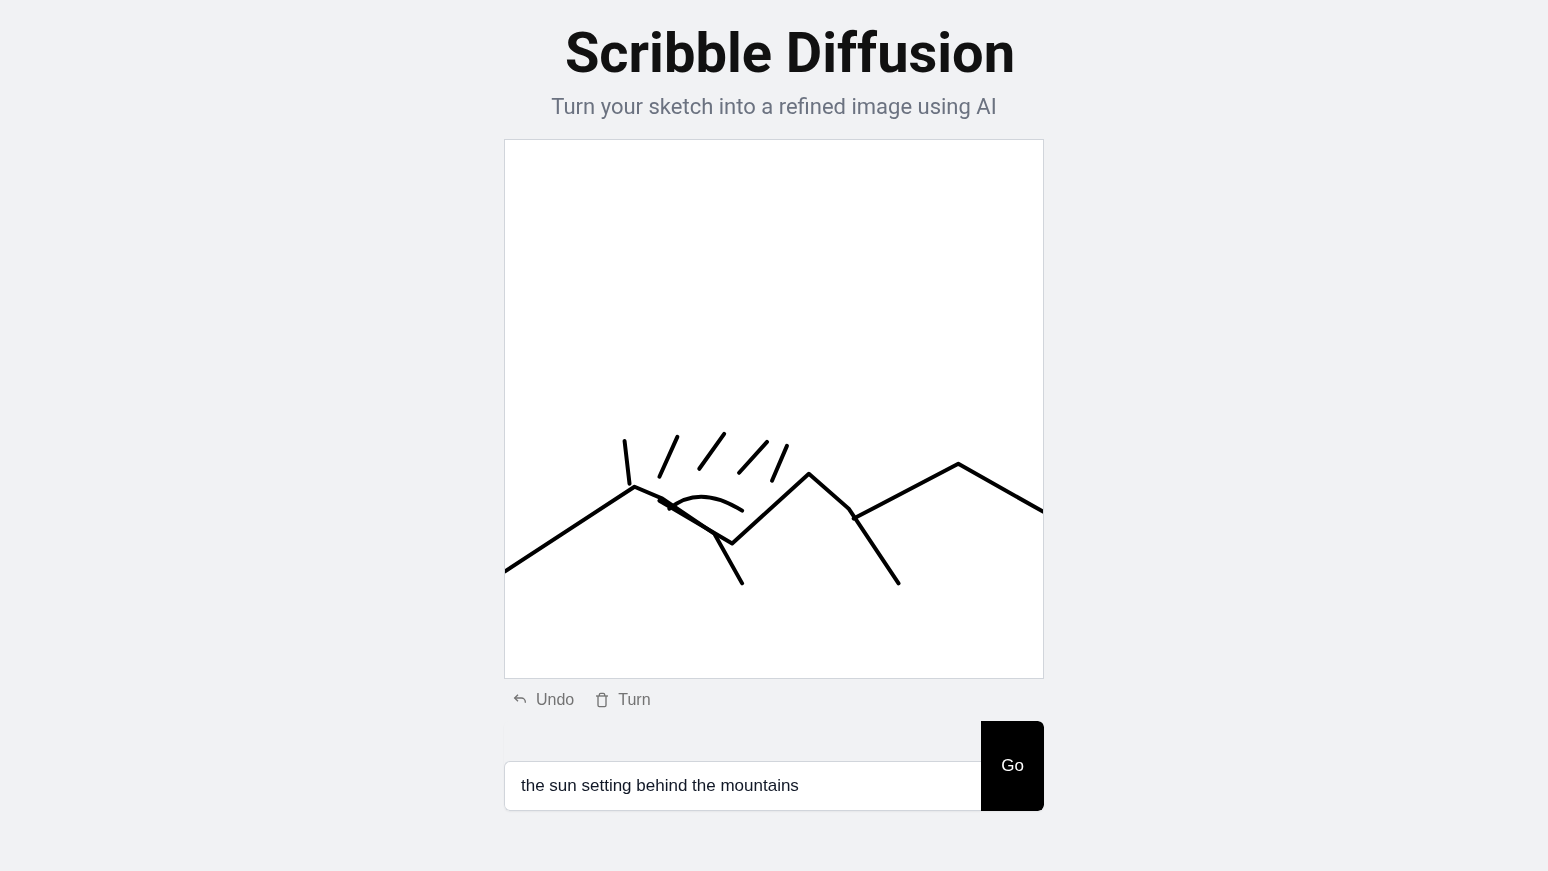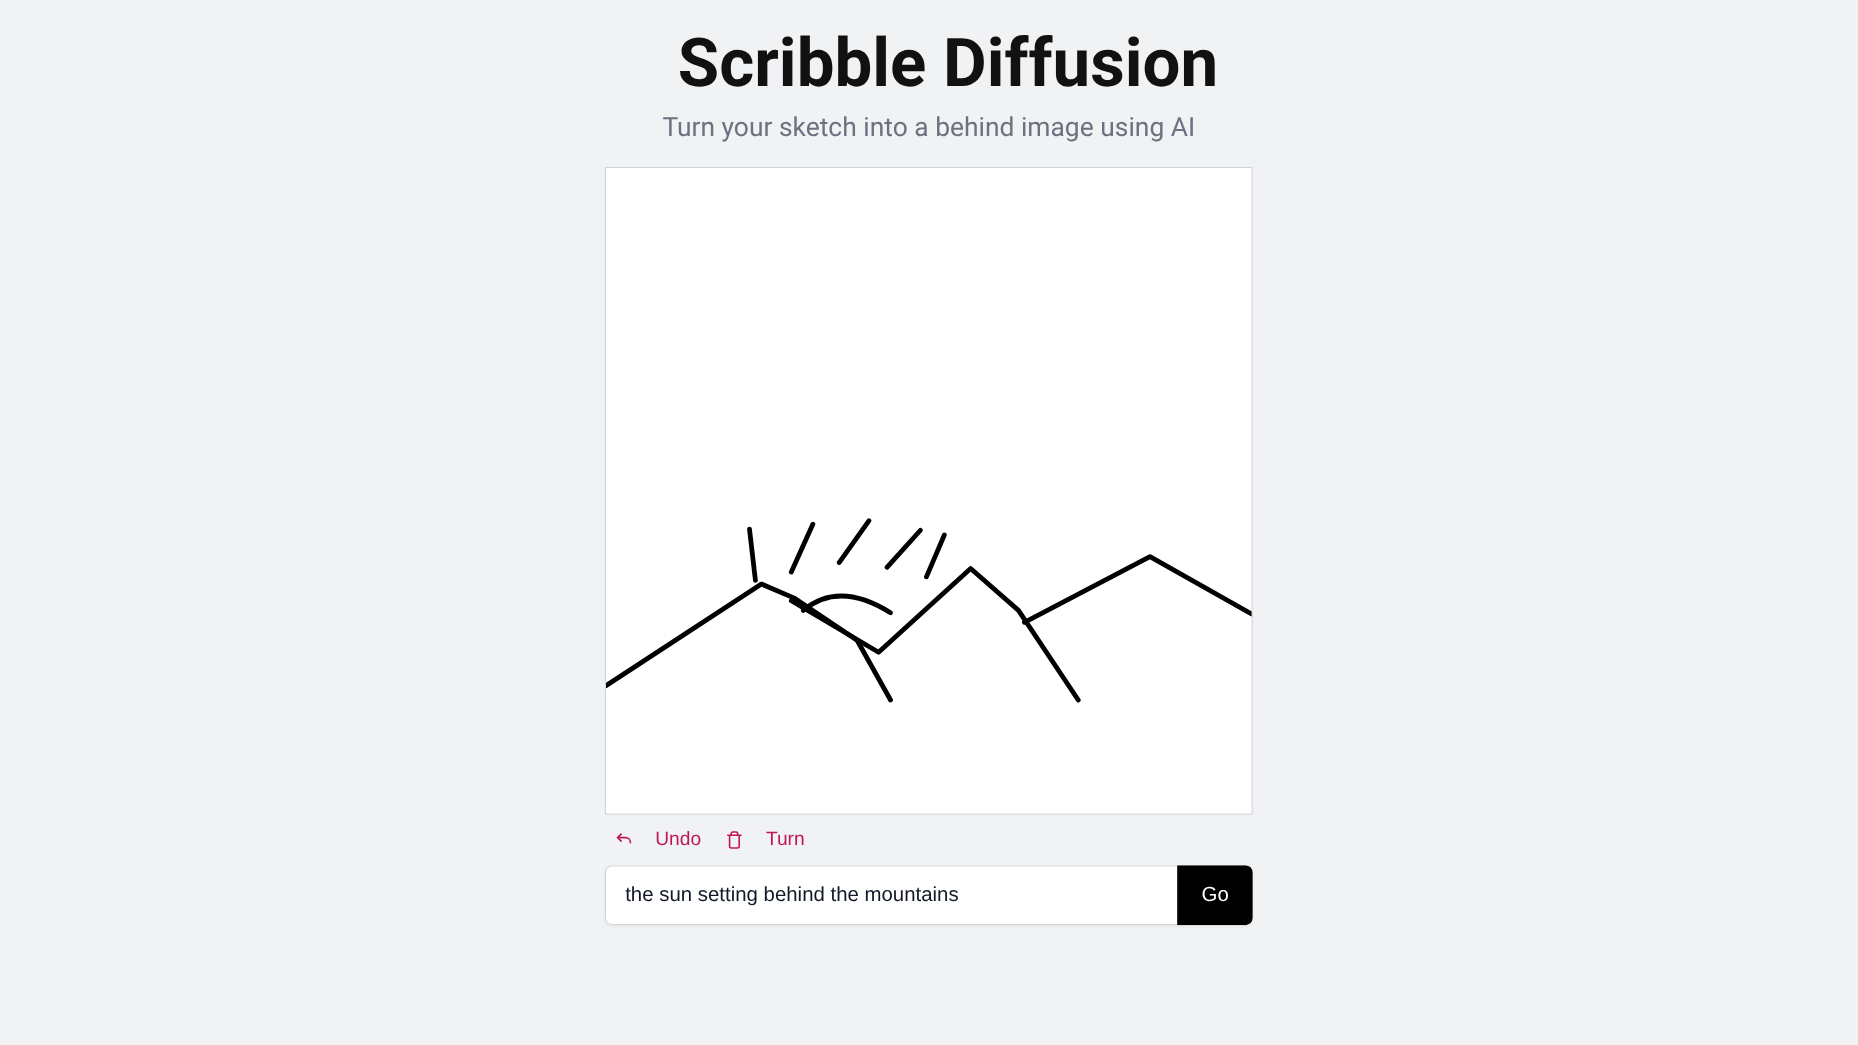--- a/index.html
+++ b/index.html
@@ -46,22 +46,22 @@
     .controls {
       width: 540px;
       display: flex;
       gap: 20px;
       padding: 12px 8px;
       align-items: center;
     }
     .control-btn {
       display: flex;
       align-items: center;
-      gap: 18px;
-      color: #be185d;
+      gap: 8px;
+      color: #737373;
       font-size: 16px;
       cursor: pointer;
       background: none;
       border: none;
     }
     .control-btn svg {
       width: 16px;
       height: 16px;
     }
     .input-row {
@@ -74,36 +74,37 @@
     .prompt-input {
       flex: 1;
       padding: 14px 16px;
       font-size: 17px;
       border: 1px solid #d1d5db;
       border-right: none;
       border-radius: 6px 0 0 6px;
       outline: none;
       color: #111827;
       background: #fff;
+      margin-top: 40px;
     }
     .go-button {
       background-color: #000;
       color: #fff;
       font-size: 17px;
       padding: 14px 20px;
       border: none;
       border-radius: 0 6px 6px 0;
       cursor: pointer;
     }
   </style>
 </head>
 <body>
 
 <h1 class="title">Scribble Diffusion</h1>
-<p class="subtitle">Turn your sketch into a behind image using AI</p>
+<p class="subtitle">Turn your sketch into a refined image using AI</p>
 
 <div class="canvas-container">
   <svg class="drawing" viewBox="0 0 540 540">
     <g stroke="#000" stroke-width="4" fill="none" stroke-linecap="round" stroke-linejoin="round">
 
       <path d="M 0 433 L 130 348 L 158 360 L 210 395 L 238 445"></path>
 
       <path d="M 155 362 L 228 405 L 305 335 L 345 370 L 395 445"></path>
 
       <path d="M 350 380 L 455 325 L 540 373"></path>

